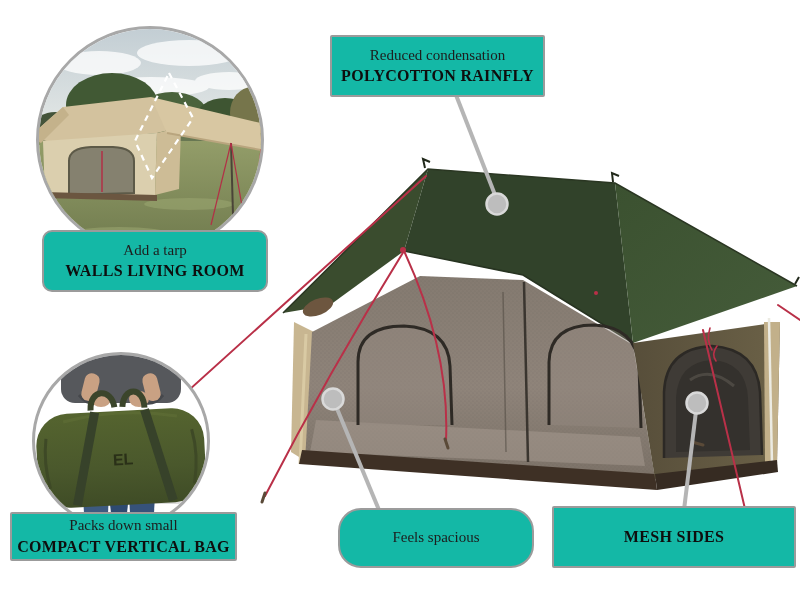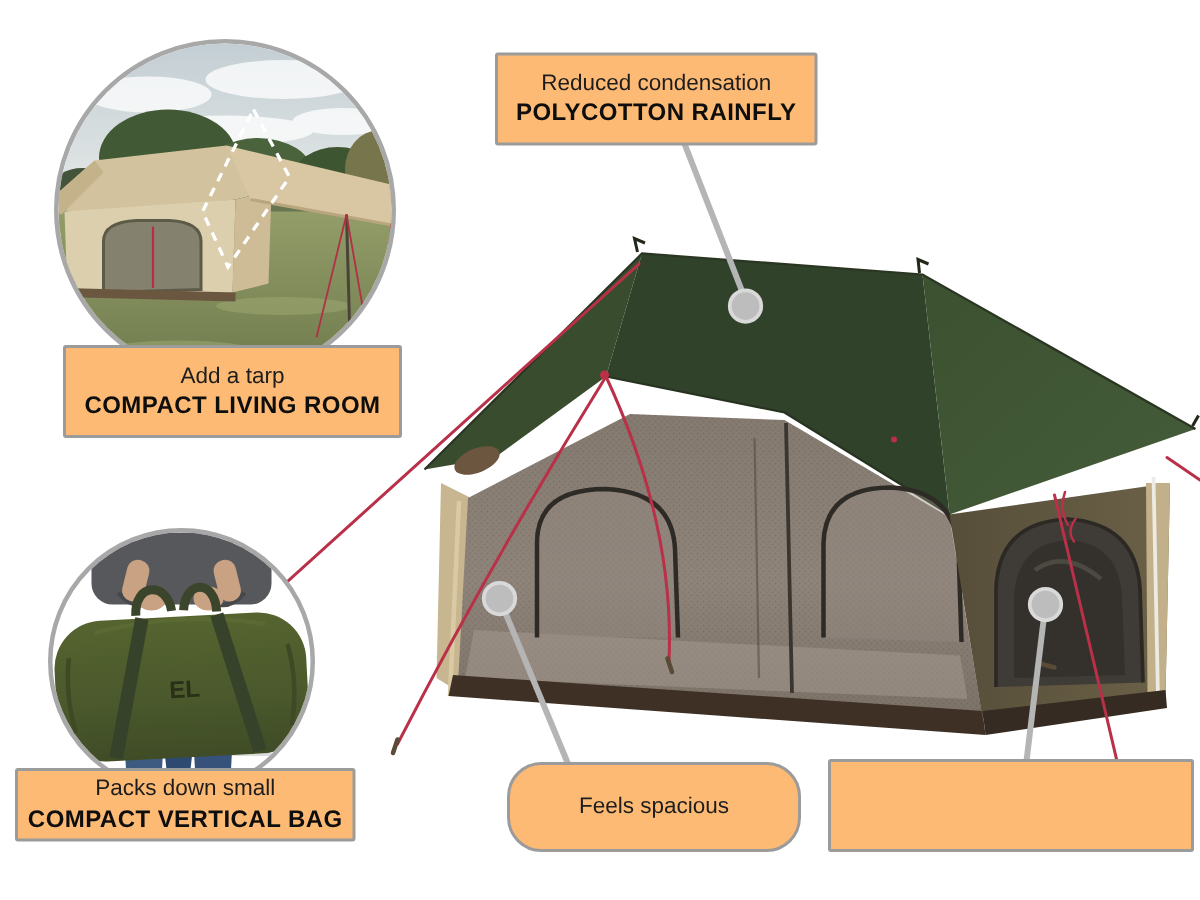--- a/index.html
+++ b/index.html
@@ -10,29 +10,29 @@
   .stage svg{display:block;}
   .main-art{position:absolute;left:0;top:0;width:800px;height:600px;}
   .inset{
     position:absolute;border:3px solid #a8a8a8;border-radius:50%;
     overflow:hidden;background:#ffffff;box-sizing:border-box;
   }
   .inset-tarp{left:36px;top:26px;width:228px;height:228px;}
   .inset-bag{left:32px;top:352px;width:178px;height:178px;}
   .inset > svg{width:100%;height:100%;}
   .callout{
-    position:absolute;background:#fdba74;border:2px solid #9b9b9b;border-radius:2px;
+    position:absolute;background:#14b8a6;border:2px solid #9b9b9b;border-radius:2px;
     display:flex;flex-direction:column;align-items:center;justify-content:center;
-    text-align:center;box-sizing:border-box;line-height:1.32;padding:0 6px;
+    text-align:center;box-sizing:border-box;line-height:1.32;padding:0 6px;font-family:Liberation Serif, serif;
   }
   .callout .l1{font-size:15px;font-weight:400;color:#1d1d1d;white-space:nowrap;}
   .callout .l2{font-size:16px;font-weight:700;color:#0e0e0e;letter-spacing:.3px;white-space:nowrap;}
   .co-rainfly{left:330px;top:35px;width:215px;height:62px;}
   .co-walltent{left:625px;top:95px;width:163px;height:60px;}
-  .co-tarp{left:42px;top:230px;width:226px;height:62px;}
+  .co-tarp{left:42px;top:230px;width:226px;height:62px;border-radius:10px;}
   .co-storage{left:10px;top:512px;width:227px;height:49px;}
   .co-vertical{left:338px;top:508px;width:196px;height:60px;border-radius:23px;}
   .co-mesh{left:552px;top:506px;width:244px;height:62px;}
 </style>
 </head>
 <body>
 
 <div class="stage">
 
   <svg class="main-art" viewBox="0 0 800 600">
@@ -214,25 +214,26 @@
       </g>
     </svg>
   </div>
 
   <div class="callout co-rainfly">
     <span class="l1">Reduced condensation</span>
     <span class="l2">POLYCOTTON RAINFLY</span>
   </div>
   <div class="callout co-tarp">
     <span class="l1">Add a tarp</span>
-    <span class="l2">COMPACT LIVING ROOM</span>
+    <span class="l2">WALLS LIVING ROOM</span>
   </div>
   <div class="callout co-storage">
     <span class="l1">Packs down small</span>
     <span class="l2">COMPACT VERTICAL BAG</span>
   </div>
   <div class="callout co-vertical">
     <span class="l1">Feels spacious</span>
   </div>
   <div class="callout co-mesh">
+    <span class="l2">MESH SIDES</span>
   </div>
 
 </div>
 
 </body></html>

